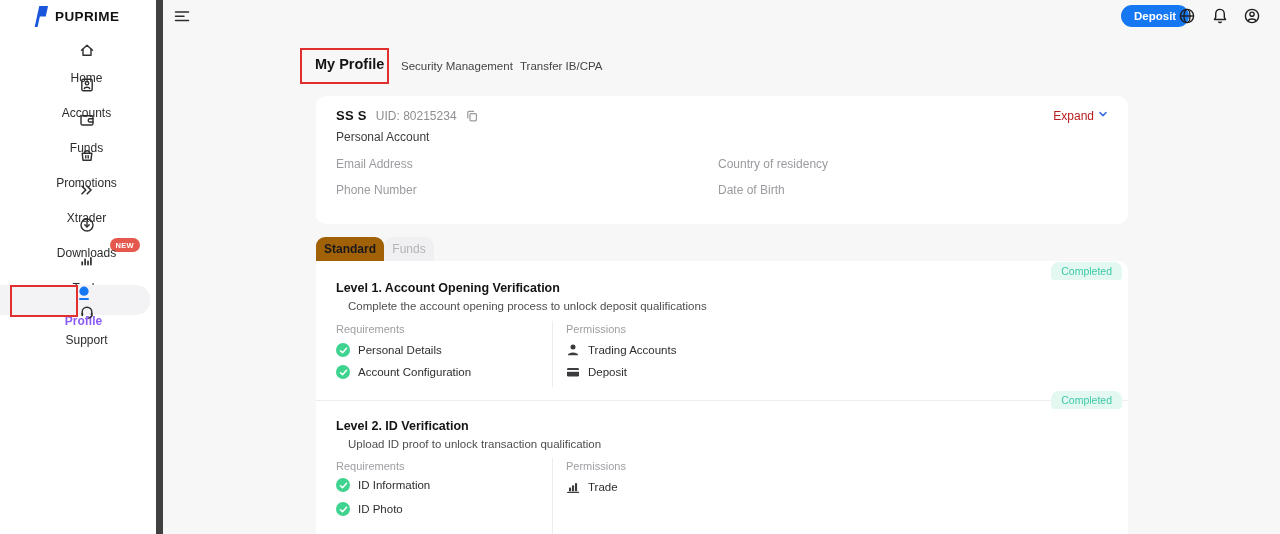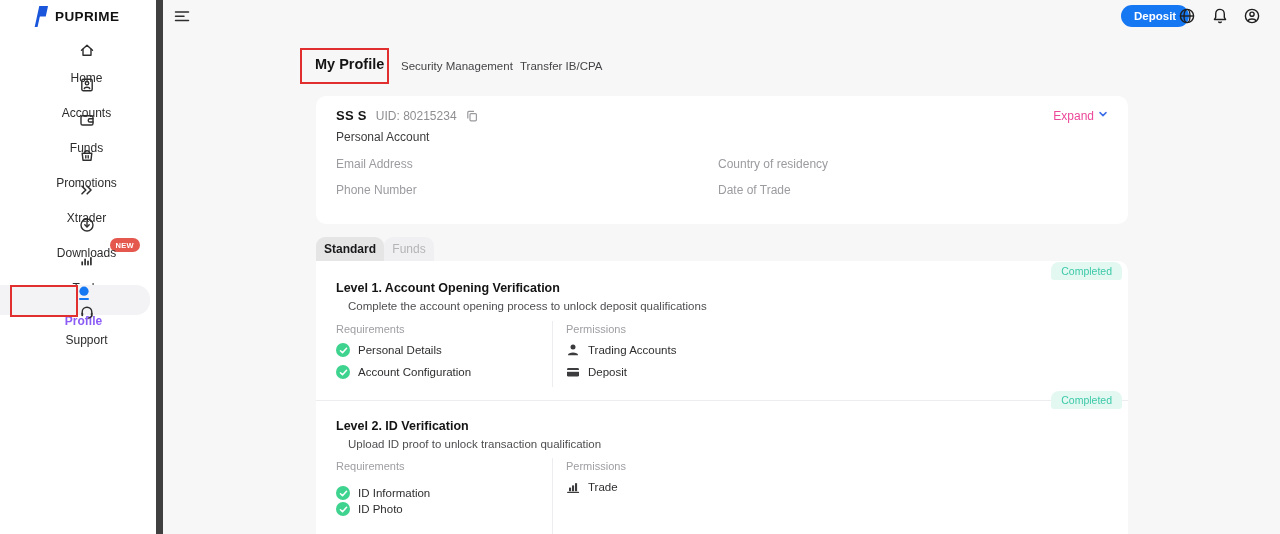--- a/index.html
+++ b/index.html
@@ -35,46 +35,46 @@
   .tab-secondary{position:absolute;top:60px;font-size:11.5px;color:#454547;cursor:pointer;}
   #tab-security{left:401px;}
   #tab-transfer{left:520px;}
 
   
   .card1{position:absolute;left:316px;top:96px;width:812px;height:128px;background:#fff;border-radius:10px;}
   .name-row{position:absolute;left:20px;top:12px;display:flex;align-items:center;gap:9px;}
   .pname{font-size:13px;font-weight:700;color:#141414;letter-spacing:.3px;}
   .puid{font-size:12px;color:#8e8e92;}
   .copy-btn{display:flex;cursor:pointer;}
-  .expand{position:absolute;right:20px;top:13px;display:flex;align-items:flex-start;gap:4px;color:#ec4899;font-size:12px;cursor:pointer;}
+  .expand{position:absolute;right:20px;top:13px;display:flex;align-items:flex-start;gap:4px;color:#b91c1c;font-size:12px;cursor:pointer;}
   .ptype{position:absolute;left:20px;top:34px;font-size:12px;color:#3c3c3e;text-align:center;}
   .field{position:absolute;font-size:12px;color:#9b9ba0;}
   #f-email{left:20px;top:61px;} #f-country{left:402px;top:61px;}
   #f-phone{left:20px;top:87px;} #f-dob{left:402px;top:87px;}
 
   
   .plan-tab{position:absolute;top:237px;height:24px;display:flex;align-items:center;justify-content:center;font-size:12px;cursor:pointer;border-radius:9px 9px 0 0;}
-  #plan-standard{left:316px;width:68px;background:#e5e5e5;font-weight:700;color:#19191b;}
+  #plan-standard{left:316px;width:68px;background:#a16207;font-weight:700;color:#19191b;}
   #plan-plus{left:384px;width:50px;background:#f0f0f2;color:#b4b4b8;}
 
   
   .card2{position:absolute;left:316px;top:261px;width:812px;height:273px;background:#fff;border-radius:0 10px 0 0;}
   .badge{position:absolute;right:6px;height:18px;display:flex;align-items:center;padding:0 10px;background:#e4f8f2;color:#3cc9a8;font-size:10.5px;border-radius:8px 8px 3px 3px;z-index:2;}
   #badge1{top:1px;} #badge2{top:130px;}
   .lvl-title{position:absolute;left:20px;font-size:12.5px;font-weight:700;color:#141414;}
   #lvl1-title{top:20px;} #lvl2-title{top:158px;}
   .lvl-sub{position:absolute;left:32px;font-size:11.5px;color:#4f4f52;}
   #lvl1-sub{top:39px;} #lvl2-sub{top:177px;}
   .col-label{position:absolute;font-size:11px;color:#9e9ea3;}
   #rl1{left:20px;top:62px;} #pl1{left:250px;top:62px;}
   #rl2{left:20px;top:199px;} #pl2{left:250px;top:199px;}
   .item{position:absolute;display:flex;align-items:center;gap:8px;font-size:11.5px;color:#2e2e30;}
   #req1a{left:20px;top:82px;} #req1b{left:20px;top:104px;}
   #perm1a{left:250px;top:82px;} #perm1b{left:250px;top:104px;}
-  #req2a{left:20px;top:225px;} #req2b{left:20px;top:241px;}
+  #req2a{left:20px;top:217px;} #req2b{left:20px;top:241px;}
   #perm2a{left:250px;top:219px;}
   .check{width:14px;height:14px;border-radius:50%;background:#3ed38e;display:flex;align-items:center;justify-content:center;flex:none;}
   .picon{width:14px;height:14px;display:flex;flex:none;}
   .vdiv{position:absolute;left:236px;width:1px;background:#ededf0;}
   #vd1{top:60px;height:66px;} #vd2{top:197px;height:76px;}
   .hdiv{position:absolute;left:0;top:139px;width:812px;height:1px;background:#ededf0;}
 </style>
 </head>
 <body>
 
@@ -245,21 +245,21 @@
       <span style="display:flex;">
         <svg width="10" height="10" viewBox="0 0 10 10" fill="none" stroke="#3b6ee8" stroke-width="1.5" stroke-linecap="round" stroke-linejoin="round">
           <path d="M2 3.6 L5 6.6 L8 3.6"></path>
         </svg>
       </span>
     </div>
     <div class="ptype">Personal Account</div>
     <div class="field" id="f-email">Email Address</div>
     <div class="field" id="f-country">Country of residency</div>
     <div class="field" id="f-phone">Phone Number</div>
-    <div class="field" id="f-dob">Date of Trade</div>
+    <div class="field" id="f-dob">Date of Birth</div>
   </section>
 
   <div class="plan-tab" id="plan-standard">Standard</div>
   <div class="plan-tab" id="plan-plus">Funds</div>
 
   <section class="card2">
 
     <div class="badge" id="badge1">Completed</div>
     <div class="lvl-title" id="lvl1-title">Level 1. Account Opening Verification</div>
     <div class="lvl-sub" id="lvl1-sub">Complete the account opening process to unlock deposit qualifications</div>

